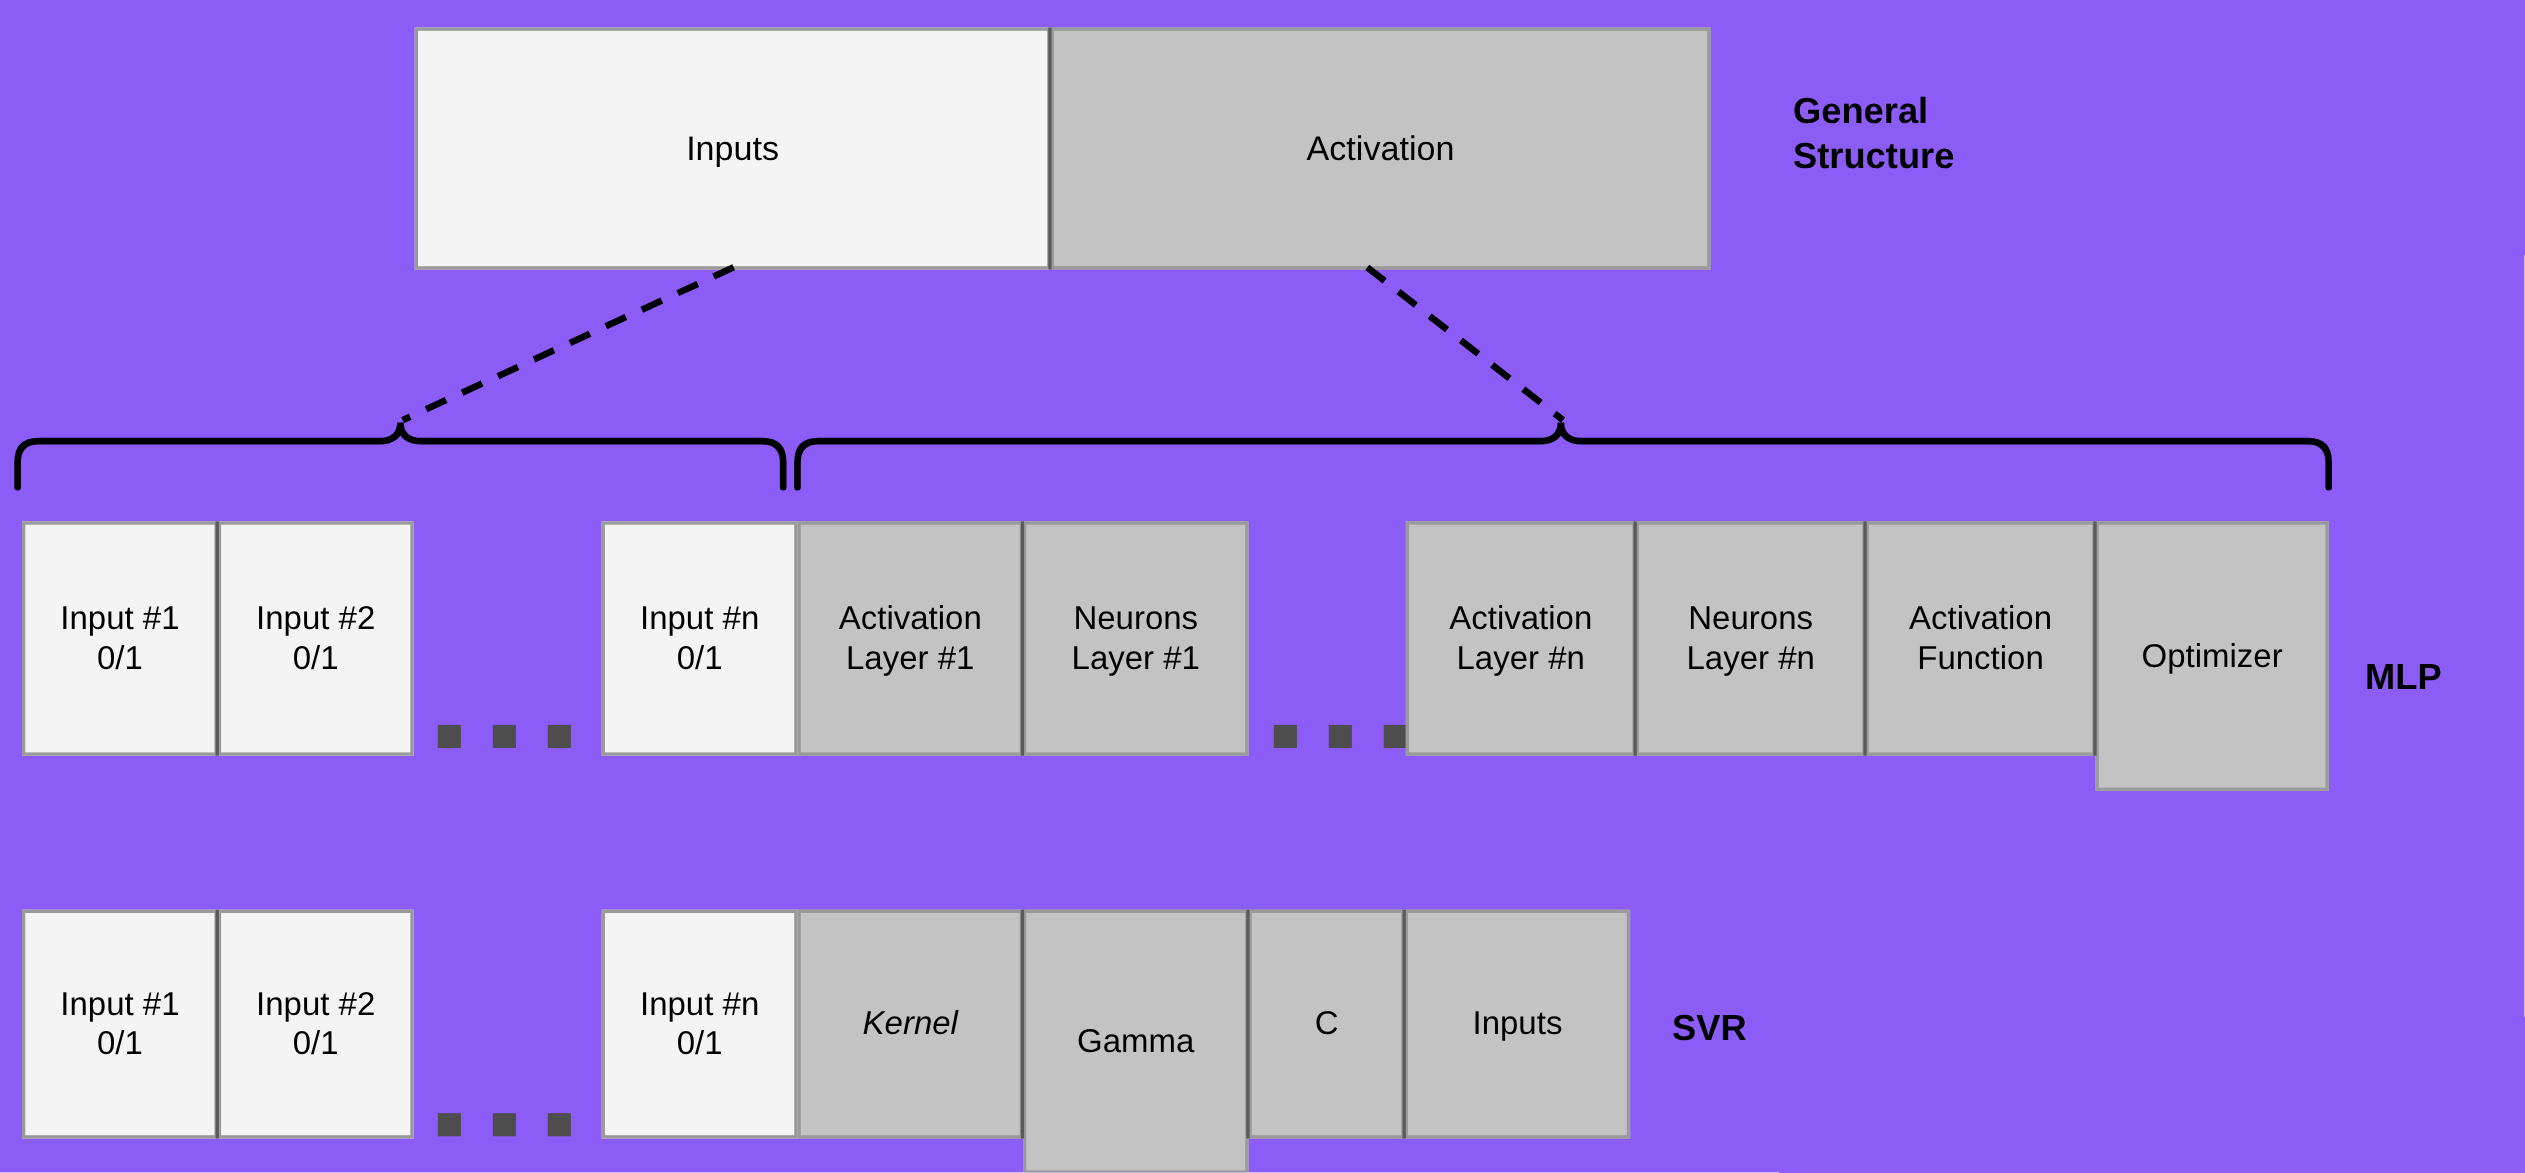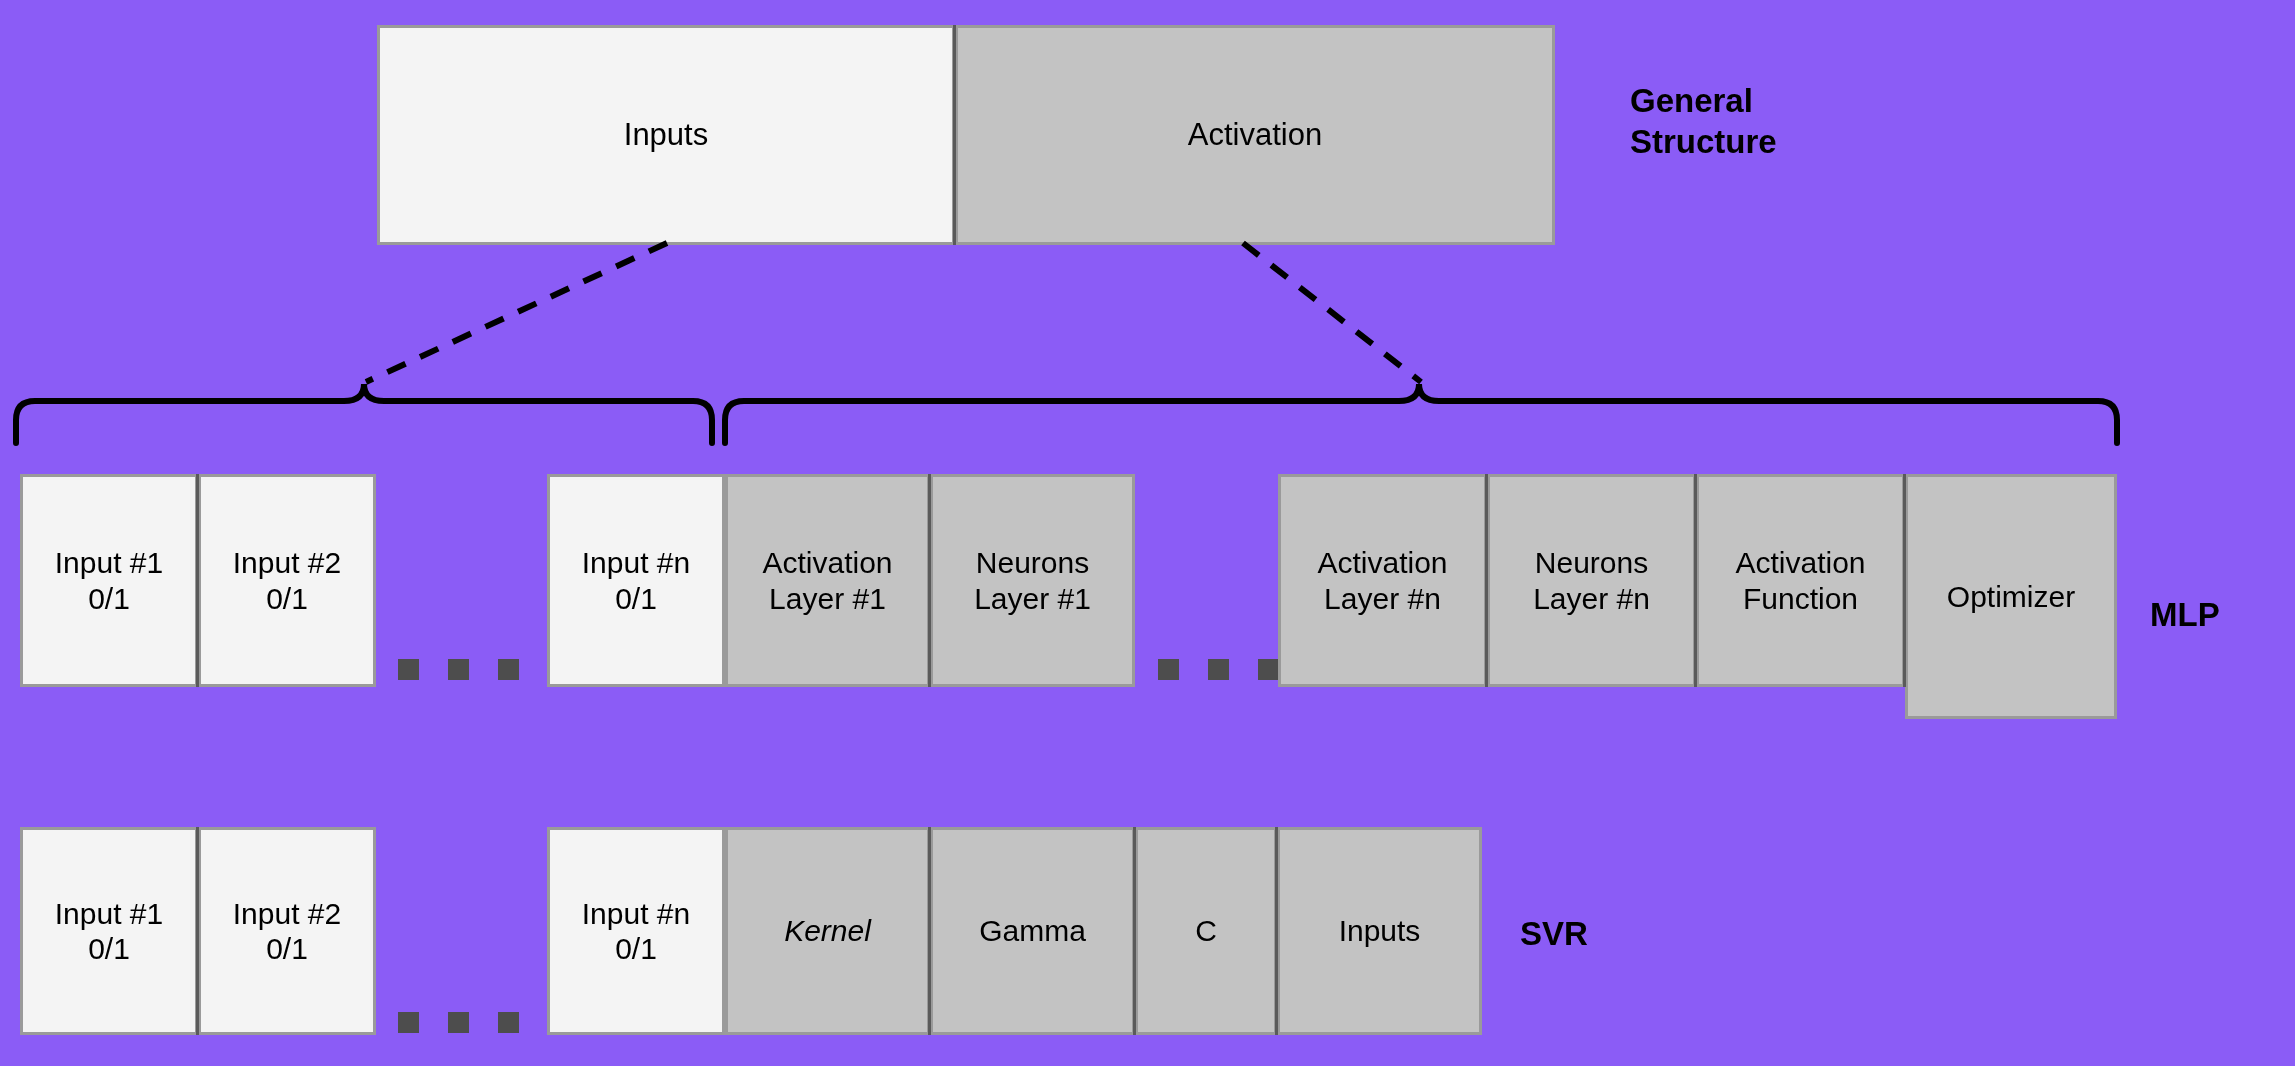--- a/index.html
+++ b/index.html
@@ -168,21 +168,21 @@
   <div class="dot" style="left:498px; top:1012px;"></div>
 
   <div class="box light row-cell" style="left:547px; top:827px; width:178px; height:208px;">
     <span>Input #n
 0/1</span>
   </div>
 
   <div class="box dark row-cell" style="left:725px; top:827px; width:205px; height:208px;font-style:italic;">
     <span>Kernel</span>
   </div>
-  <div class="box dark row-cell" style="left:930px; top:827px; width:205px; height:208px;">
+  <div class="box dark row-cell" style="left:930px; top:827px; width:205px; height:240px;">
     <span>Gamma</span>
   </div>
   <div class="box dark row-cell" style="left:1135px; top:827px; width:142px; height:208px;">
     <span>C</span>
   </div>
   <div class="box dark row-cell" style="left:1277px; top:827px; width:205px; height:208px;">
     <span>Inputs</span>
   </div>
   <div class="divider" style="left:928px; top:827px; height:208px;"></div>
   <div class="divider" style="left:1133px; top:827px; height:208px;"></div>

